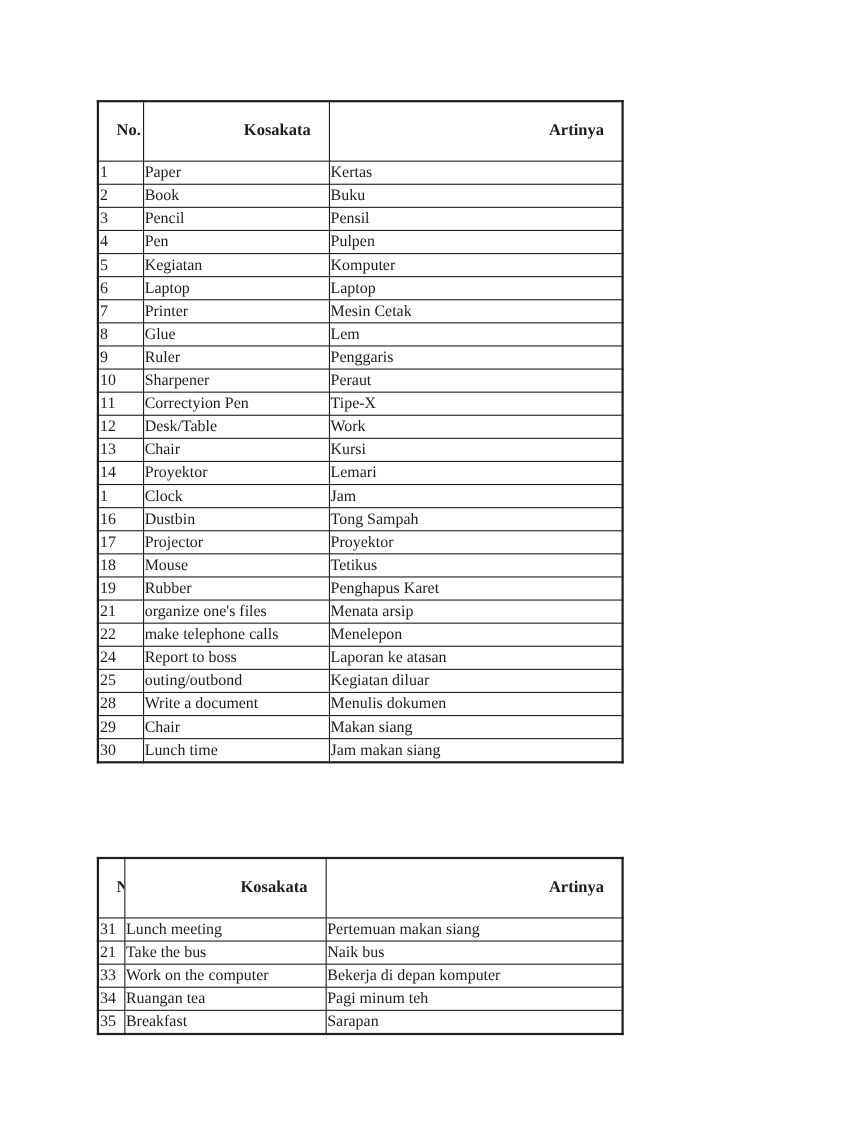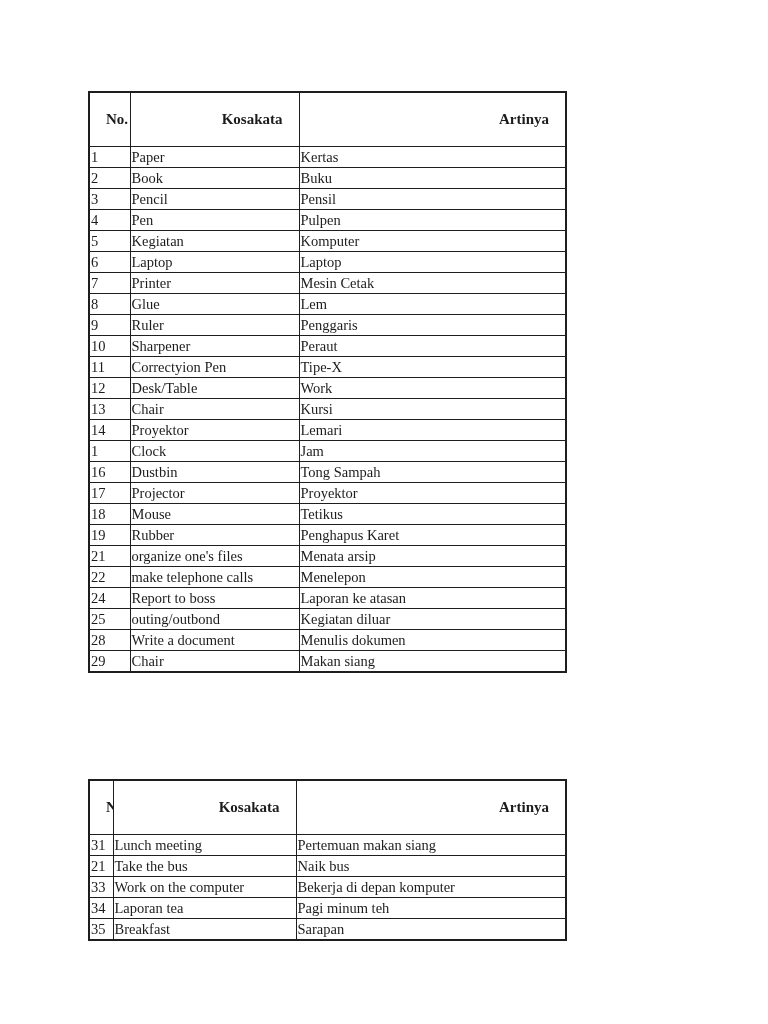--- a/index.html
+++ b/index.html
@@ -185,20 +185,25 @@
         <tr>
           <td class="c-no">28</td>
           <td class="">Write a document</td>
           <td class="">Menulis dokumen</td>
         </tr>
         <tr>
           <td class="c-no">29</td>
           <td class="">Chair</td>
           <td class="">Makan siang</td>
         </tr>
+        <tr>
+          <td class="c-no">30</td>
+          <td class="">Lunch time</td>
+          <td class="">Jam makan siang</td>
+        </tr>
       </tbody>
     </table>
   <table id="table2" class="vocab">
       <colgroup>
         <col style="width: 24px;">
         <col style="width: 183px;">
         <col style="width: 270px;">
       </colgroup>
       <thead>
         <tr>
@@ -218,21 +223,21 @@
           <td class="">Take the bus</td>
           <td class="">Naik bus</td>
         </tr>
         <tr>
           <td class="c-no">33</td>
           <td class="">Work on the computer</td>
           <td class="">Bekerja di depan komputer</td>
         </tr>
         <tr>
           <td class="c-no">34</td>
-          <td class="">Laporan tea</td>
+          <td class="">Ruangan tea</td>
           <td class="">Pagi minum teh</td>
         </tr>
         <tr>
           <td class="c-no">35</td>
           <td class="">Breakfast</td>
           <td class="">Sarapan</td>
         </tr>
       </tbody>
     </table>
 </div>

